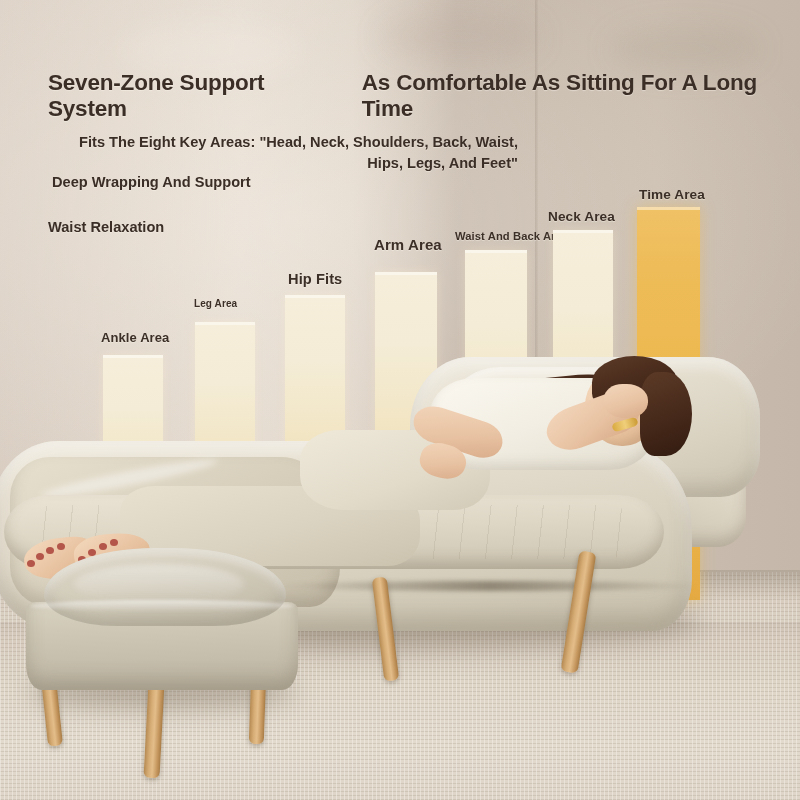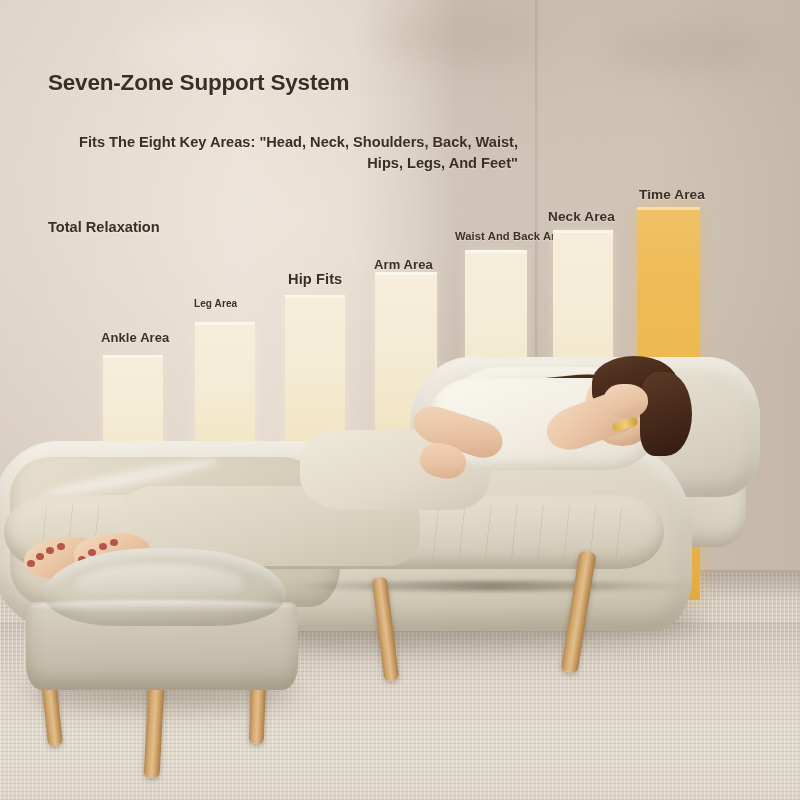--- a/index.html
+++ b/index.html
@@ -175,21 +175,21 @@
     <div class="bar-label" style="left:194px;top:298px;font-size:10px;">Leg Area</div>
 
     <div class="bar" style="left:285px;width:60px;top:295px;height:305px;">
       <div class="cap"></div>
     </div>
     <div class="bar-label" style="left:288px;top:271px;font-size:14.6px;">Hip Fits</div>
 
     <div class="bar" style="left:375px;width:62px;top:272px;height:328px;">
       <div class="cap"></div>
     </div>
-    <div class="bar-label" style="left:374px;top:257px;font-size:13px;">Arm Area</div>
+    <div class="bar-label" style="left:374px;top:236px;font-size:15px;">Arm Area</div>
 
     <div class="bar" style="left:465px;width:62px;top:250px;height:350px;">
       <div class="cap"></div>
     </div>
     <div class="bar-label" style="left:455px;top:230px;font-size:11.2px;">Waist And Back Area</div>
 
     <div class="bar" style="left:553px;width:60px;top:230px;height:370px;">
       <div class="cap"></div>
     </div>
     <div class="bar-label" style="left:548px;top:209px;font-size:13.6px;">Neck Area</div>
@@ -263,17 +263,19 @@
     <div class="leg" style="left:128px;top:134px;width:16px;height:96px;transform:rotate(3deg);"></div>
     <div class="leg" style="left:232px;top:124px;width:15px;height:72px;transform:rotate(2deg);"></div>
     <div class="ott-body"></div>
     <div class="ott-top"></div>
     <div class="ott-crease"></div>
     <div class="ott-lip"></div>
   </div>
 
   <div class="title-row">
     <div class="title-main">Seven-Zone Support System</div>
+    <div class="title-sub">As Comfortable As Sitting For A Long Time</div>
   </div>
   <div class="copy copy-1">Fits The Eight Key Areas: "Head, Neck, Shoulders, Back, Waist, Hips, Legs, And Feet"</div>
-  <div class="copy copy-3">Total Relaxation</div>
+  <div class="copy copy-2">Deep Wrapping And Support</div>
+  <div class="copy copy-3">Waist Relaxation</div>
 
 </div>
 
 </body></html>

